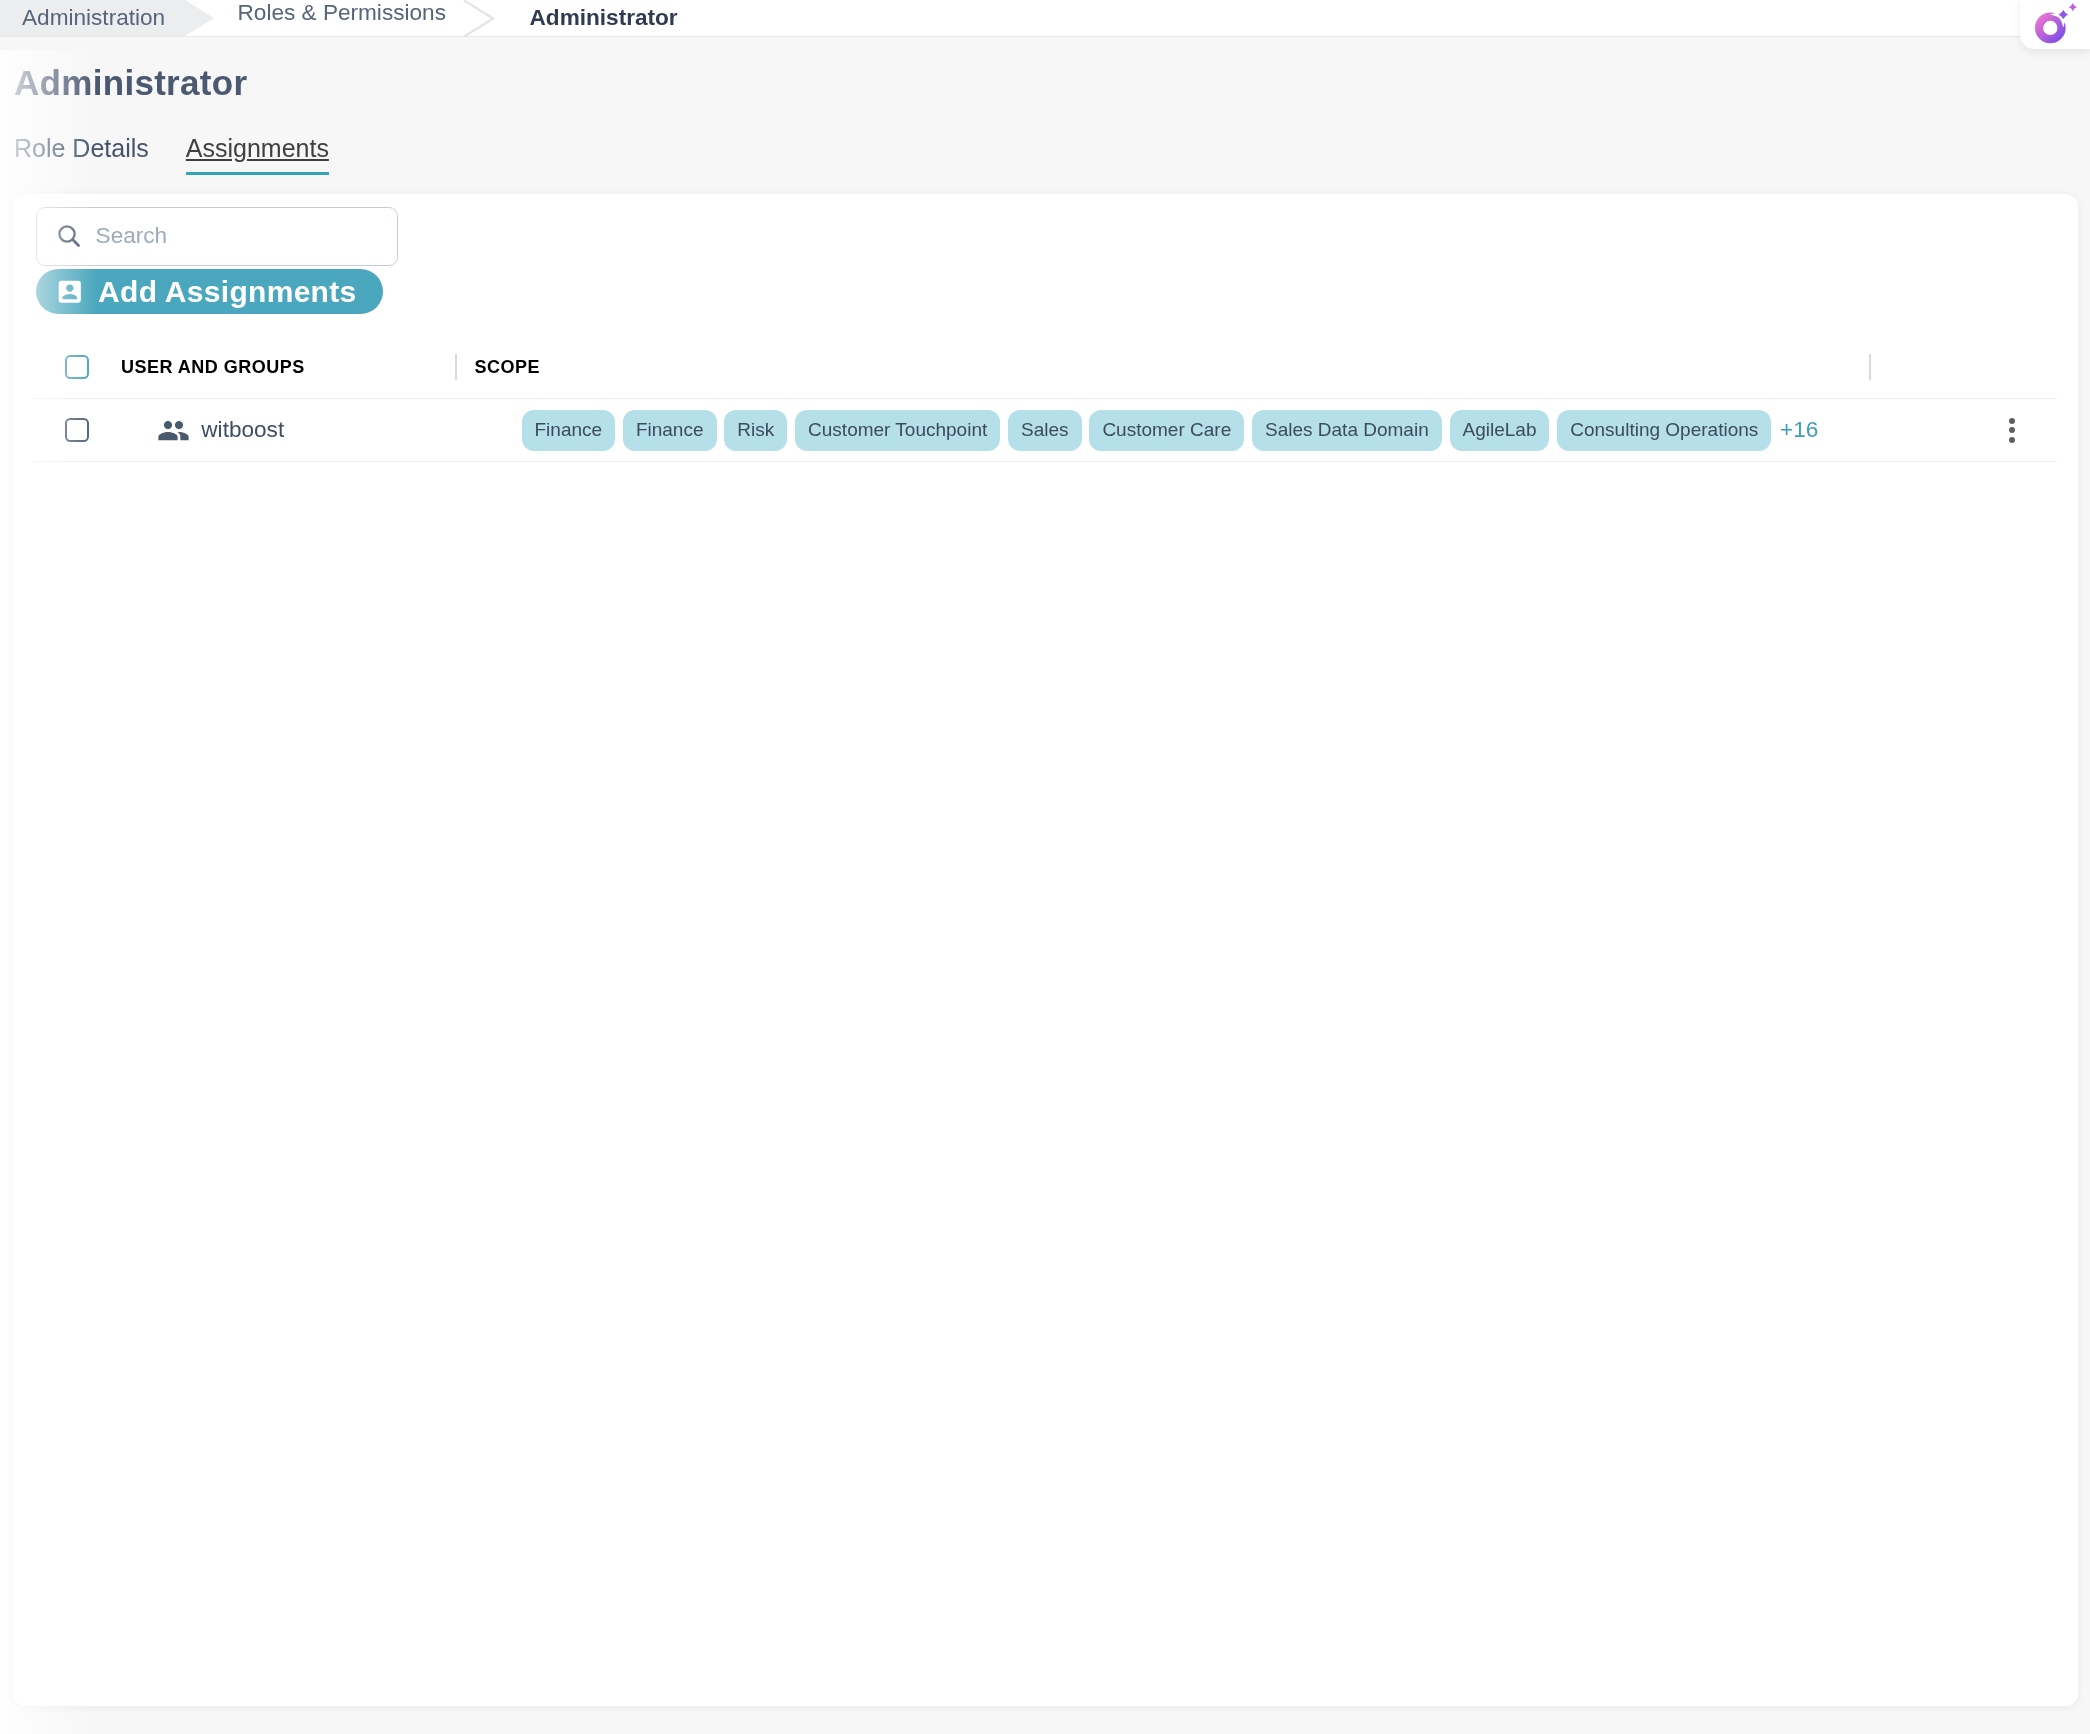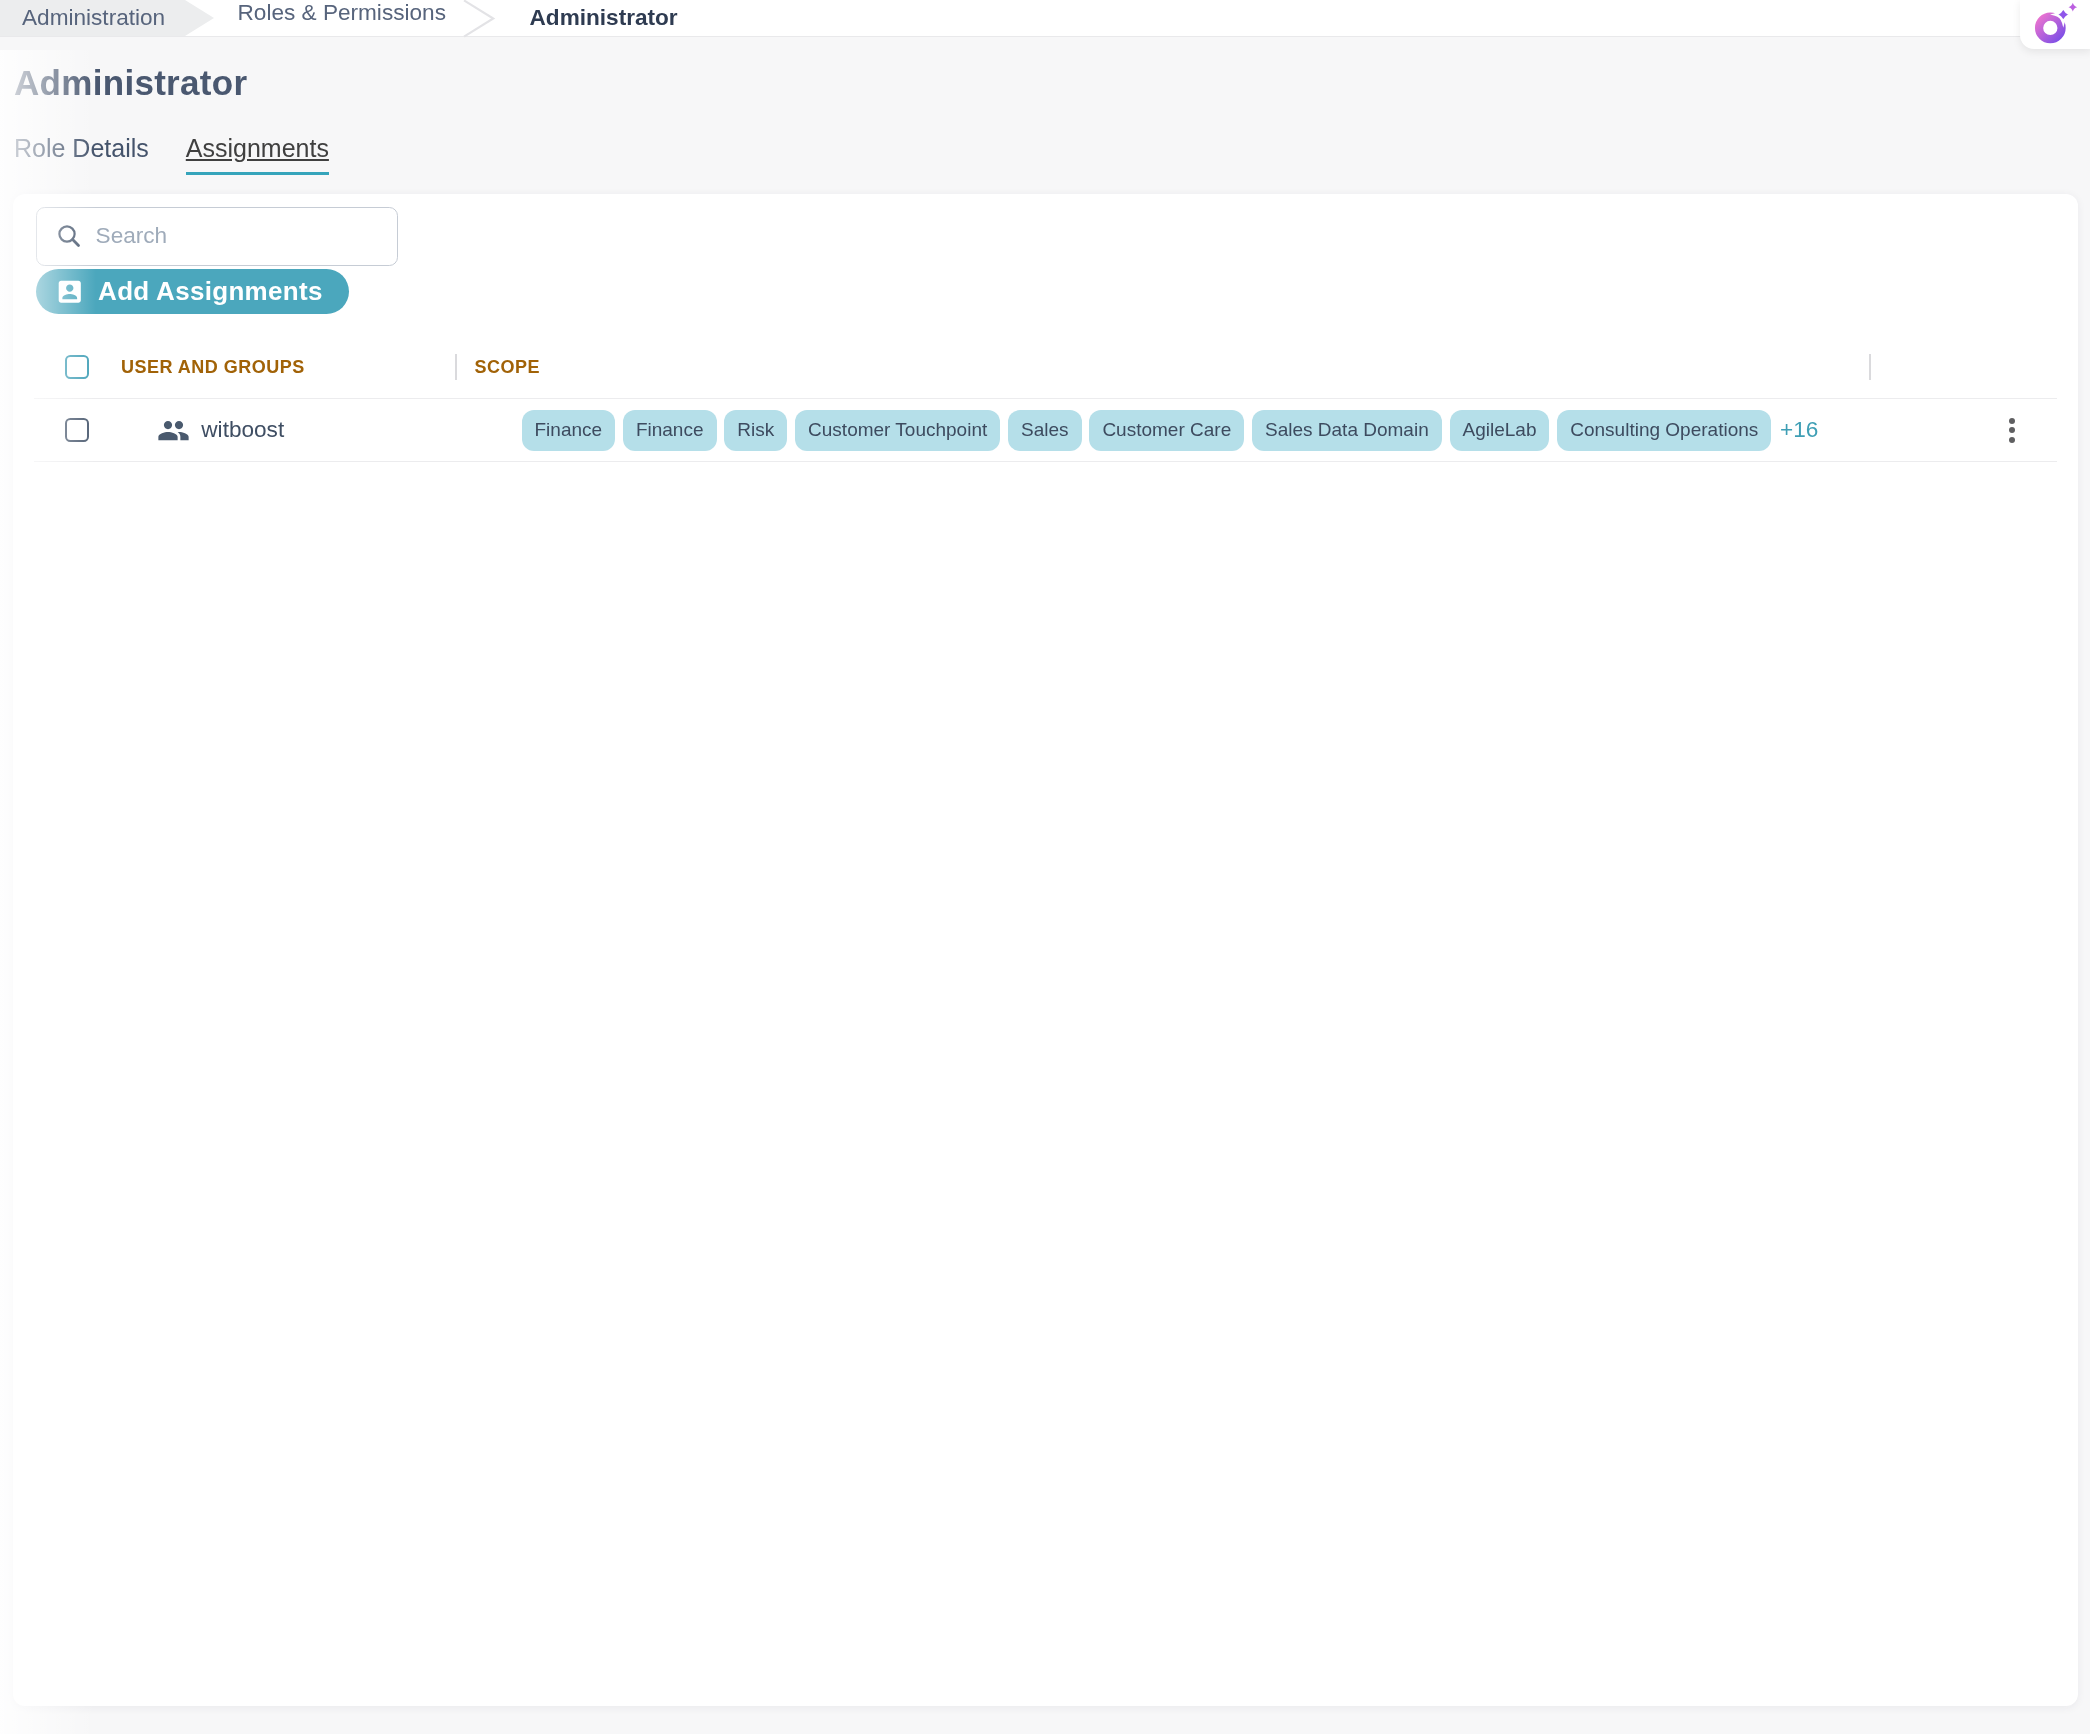--- a/index.html
+++ b/index.html
@@ -72,32 +72,32 @@
   }
   .search-box input{
     border:none; outline:none; flex:1; min-width:0;
     font-size:22.6px; color:#44536b; background:transparent; font-family:inherit;
   }
   .search-box input::placeholder{ color:#9fabba; opacity:1; }
 
   .add-btn{
     margin-top:3.5px; height:45px; border:none; border-radius:22.6px;
     background:#4ba7bd; color:#ffffff;
-    font-size:26px; font-weight:600; letter-spacing:0.3px;
+    font-size:30px; font-weight:600; letter-spacing:0.3px;
     display:flex; align-items:center; gap:14px;
     padding:0 26px 0 19px; font-family:inherit; cursor:pointer;
   }
 
   
   .thead,.trow{
     margin:0 21px; height:63px;
     display:flex; align-items:center; position:relative;
     border-bottom:0.9px solid #ececee;
   }
-  .thead{ color:#a16207; font-size:18px; font-weight:600; letter-spacing:0.5px; }
+  .thead{ color:#000000; font-size:18px; font-weight:600; letter-spacing:0.5px; }
   .trow{ color:#3f4e63; font-size:22.6px; font-weight:500;gap:24px; }
 
   .check-cell{ width:87px; padding-left:31px; flex:none; }
   .checkbox{ width:23.5px; height:23.5px; border-radius:5.2px; cursor:pointer; }
   .thead .checkbox{ border:2.6px solid #47a2b9; }
   .trow  .checkbox{ border:2.6px solid #4e5d72; }
 
   .user-cell{ width:349px; flex:none; display:flex; align-items:center; gap:11.3px; }
   .user-cell .group-ic{ margin-left:12px; flex:none; display:flex; }
 

